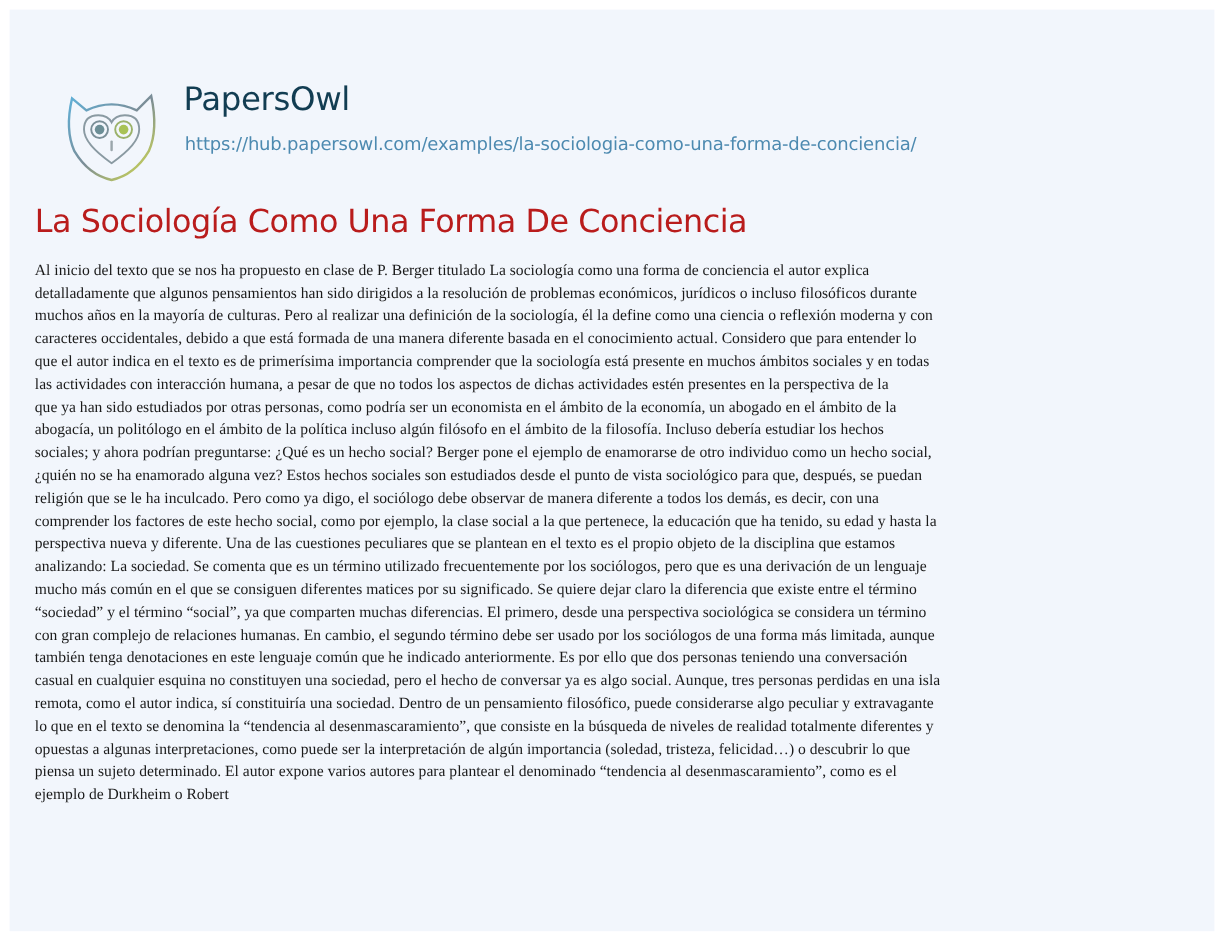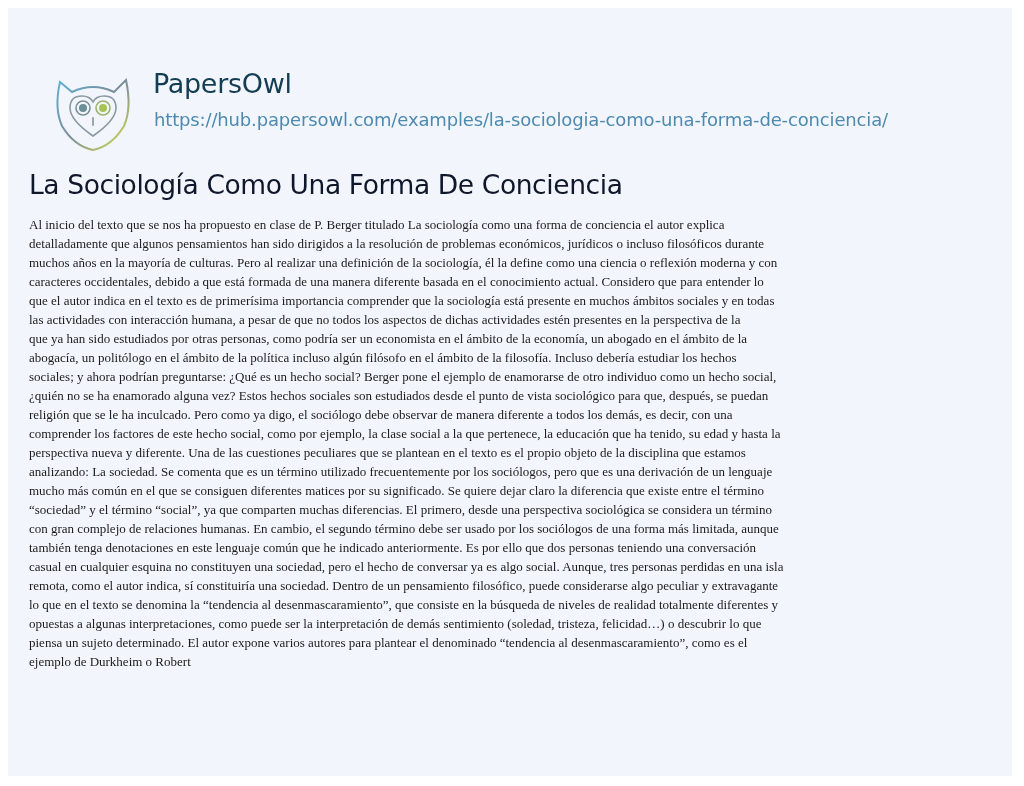--- a/index.html
+++ b/index.html
@@ -44,33 +44,33 @@
       font-size: 27px;
       color: #123d52;
       letter-spacing: -0.3px;
       line-height: 32px;
     }
     .url {
       position: absolute;
       left: 146px;
       top: 103px;
       font-family: "DejaVu Sans", sans-serif;
-      font-size: 18px;
+      font-size: 15px;
       color: #4d8ab0;
       line-height: 18px;
       letter-spacing: -0.15px;
     }
     .title {
       position: absolute;
       left: 29px;
       top: 167px;
       font-family: "DejaVu Sans", sans-serif;
       font-weight: normal;
       font-size: 26.5px;
-      color: #0f172a;
+      color: #b91c1c;
       line-height: 36px;
       letter-spacing: -0.4px;
       margin: 0;
     }
     .body-text {
       position: absolute;
       left: 29px;
       top: 215px;
       width: 975px;
       font-family: "Liberation Serif", serif;
@@ -129,16 +129,16 @@
   <span class="line">comprender los factores de este hecho social, como por ejemplo, la clase social a la que pertenece, la educación que ha tenido, su edad y hasta la</span>
   <span class="line">perspectiva nueva y diferente. Una de las cuestiones peculiares que se plantean en el texto es el propio objeto de la disciplina que estamos</span>
   <span class="line">analizando: La sociedad. Se comenta que es un término utilizado frecuentemente por los sociólogos, pero que es una derivación de un lenguaje</span>
   <span class="line">mucho más común en el que se consiguen diferentes matices por su significado. Se quiere dejar claro la diferencia que existe entre el término</span>
   <span class="line">“sociedad” y el término “social”, ya que comparten muchas diferencias. El primero, desde una perspectiva sociológica se considera un término</span>
   <span class="line">con gran complejo de relaciones humanas. En cambio, el segundo término debe ser usado por los sociólogos de una forma más limitada, aunque</span>
   <span class="line">también tenga denotaciones en este lenguaje común que he indicado anteriormente. Es por ello que dos personas teniendo una conversación</span>
   <span class="line">casual en cualquier esquina no constituyen una sociedad, pero el hecho de conversar ya es algo social. Aunque, tres personas perdidas en una isla</span>
   <span class="line">remota, como el autor indica, sí constituiría una sociedad. Dentro de un pensamiento filosófico, puede considerarse algo peculiar y extravagante</span>
   <span class="line">lo que en el texto se denomina la “tendencia al desenmascaramiento”, que consiste en la búsqueda de niveles de realidad totalmente diferentes y</span>
-  <span class="line">opuestas a algunas interpretaciones, como puede ser la interpretación de demás sentimiento (soledad, tristeza, felicidad…) o descubrir lo que</span>
+  <span class="line">opuestas a algunas interpretaciones, como puede ser la interpretación de algún importancia (soledad, tristeza, felicidad…) o descubrir lo que</span>
   <span class="line">piensa un sujeto determinado. El autor expone varios autores para plantear el denominado “tendencia al desenmascaramiento”, como es el</span>
   <span class="line">ejemplo de Durkheim o Robert</span>
 </div>
 
 </body></html>

